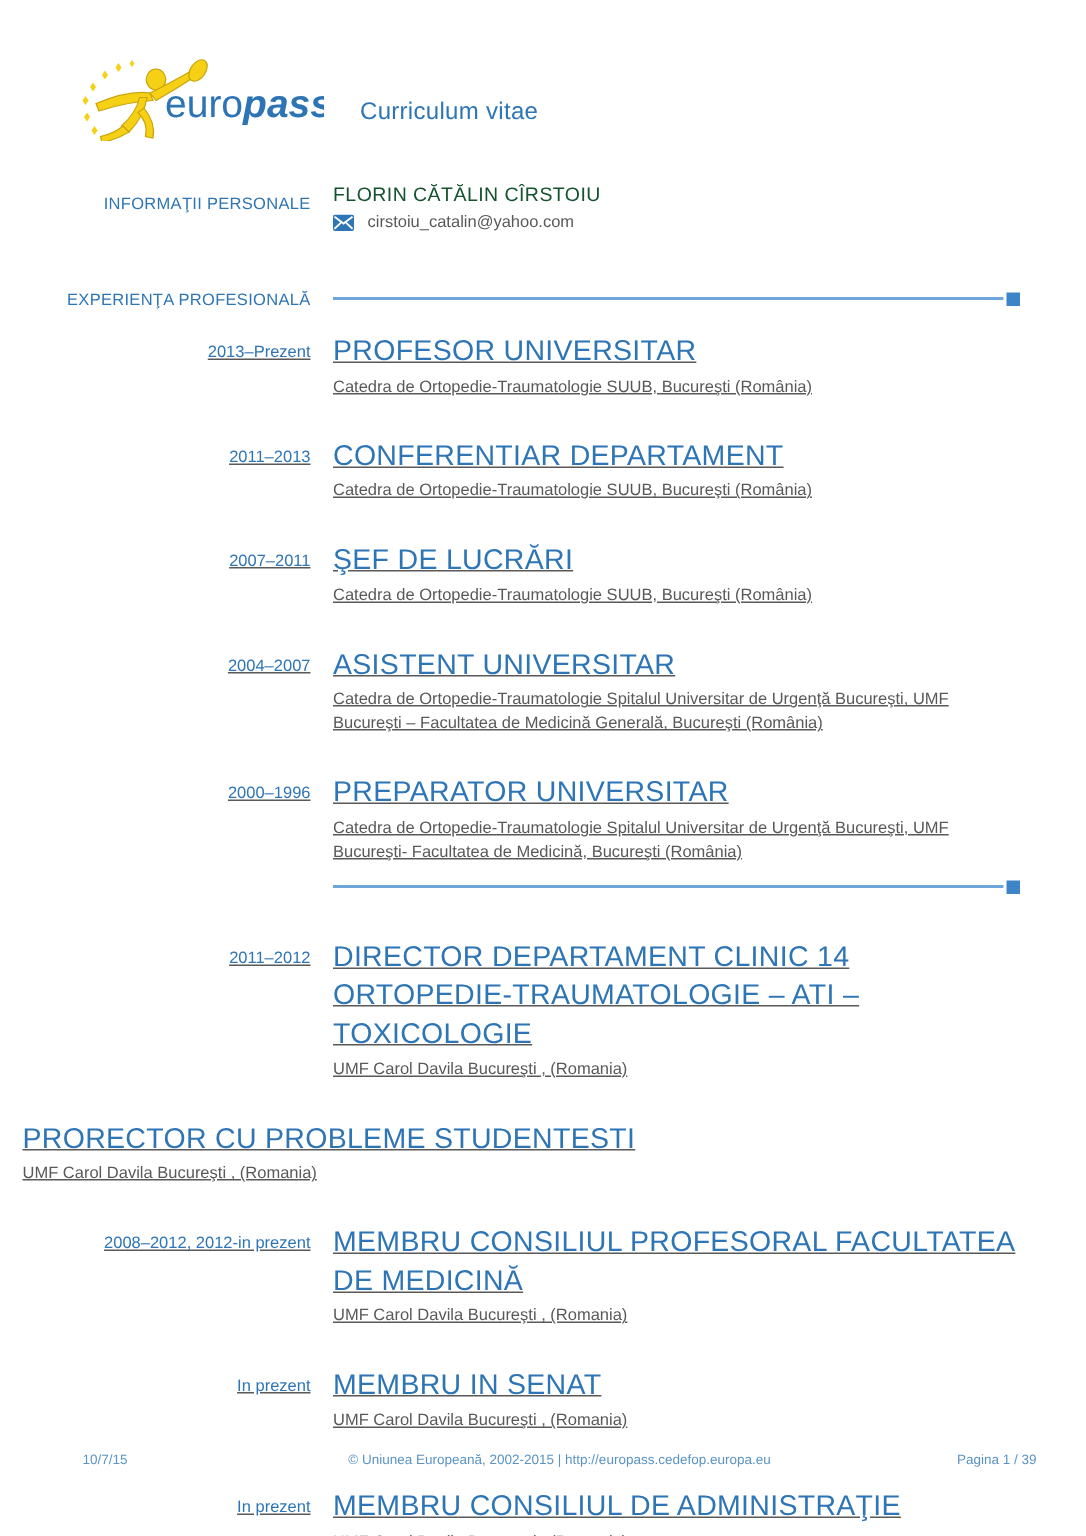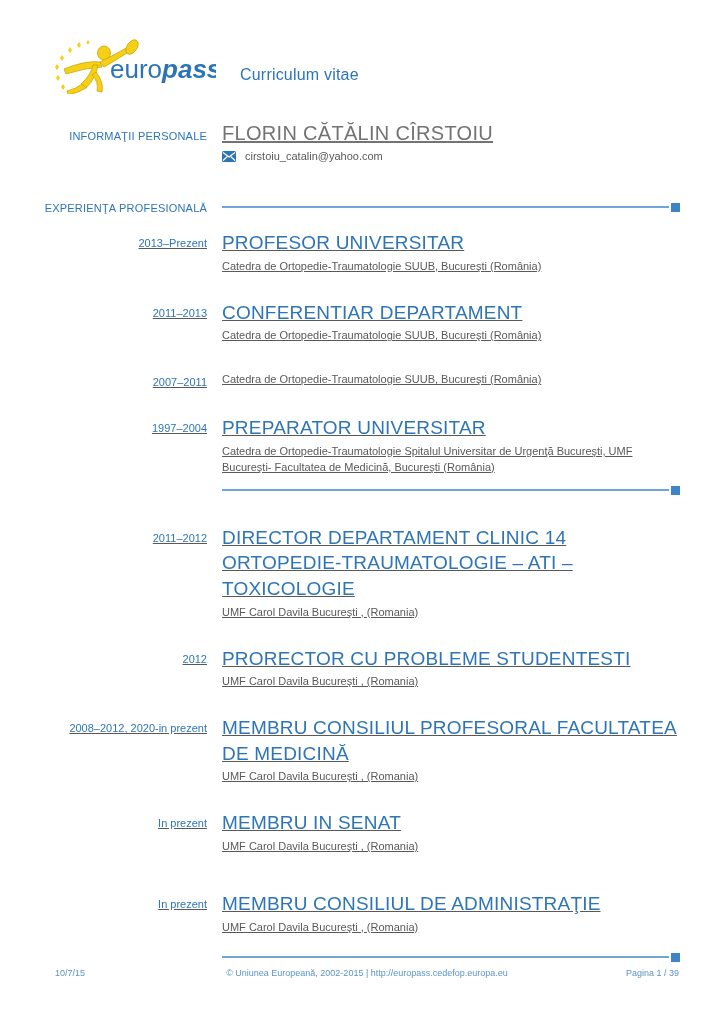--- a/index.html
+++ b/index.html
@@ -24,21 +24,21 @@
   
   .row { display: flex; }
   .col-left { width: 207px; flex-shrink: 0; text-align: right; }
   .col-right { flex: 1; margin-left: 15px; margin-right: 44px; min-width: 0; }
 
   .section-label { color: #2e75b6; font-size: 11px; letter-spacing: 0.2px; }
 
   
   .personal { margin-top: 28px; }
   .personal .col-left { padding-top: 4px; }
-  .person-name { color: #737373; font-size: 20px; letter-spacing: 0.3px; text-decoration: underline; }
+  .person-name { color: #14532d; font-size: 13px; letter-spacing: 0.3px; }
   .email-row { display: flex; align-items: center; margin-top: 5px; }
   .email-row svg { flex-shrink: 0; }
   .email-text { font-size: 11px; color: #595959; margin-left: 9px; }
 
   
   .experience { margin-top: 36px; }
   .section-row .col-right { padding-top: 5px; }
   .rule { position: relative; height: 9px; }
   .rule-line { position: absolute; left: 0; right: 11px; top: 3px; height: 2px; background: #6fa6d9; }
   .rule-square { position: absolute; right: 0; top: 0; width: 9px; height: 9px; background: #3d85c6; }
@@ -50,21 +50,21 @@
   .entry-title { color: #2e75b6; font-size: 19px; letter-spacing: 0.2px; line-height: 1.35; }
   .entry-org { color: #595959; font-size: 11px; line-height: 1.45; margin-top: 3px; }
 
   .entry.mb-sm { margin-bottom: 10px; }
   .entry.mb-lg { margin-bottom: 36px; }
   .divider-row.mid { margin: 4px 0 30px; }
   .divider-row.end { margin-top: 18px; }
 
   
   .footer {
-    position: absolute; left: 0; right: 12px; top: 968px;
+    position: absolute; left: 0; right: 0; top: 968px;
     display: flex; align-items: baseline;
     padding: 0 33px 0 55px;
     color: #5b94c4; font-size: 9px;
   }
   .footer-date { width: 120px; }
   .footer-center { flex: 1; text-align: center; }
   .footer-page { width: 120px; text-align: right; }
 </style>
 </head>
 <body>
@@ -143,27 +143,35 @@
         <div class="col-left"><span class="entry-period">2011–2013</span></div>
         <div class="col-right">
           <div class="entry-title">CONFERENTIAR DEPARTAMENT</div>
           <div class="entry-org">Catedra de Ortopedie-Traumatologie SUUB, Bucureşti (România)</div>
         </div>
       </div>
 
       <div class="row entry">
         <div class="col-left"><span class="entry-period">2007–2011</span></div>
         <div class="col-right">
+          <div class="entry-title">ŞEF DE LUCRĂRI</div>
           <div class="entry-org">Catedra de Ortopedie-Traumatologie SUUB, Bucureşti (România)</div>
         </div>
       </div>
 
+      <div class="row entry">
+        <div class="col-left"><span class="entry-period">2004–2007</span></div>
+        <div class="col-right">
+          <div class="entry-title">ASISTENT UNIVERSITAR</div>
+          <div class="entry-org">Catedra de Ortopedie-Traumatologie Spitalul Universitar de Urgenţă Bucureşti, UMF Bucureşti – Facultatea de Medicină Generală, Bucureşti (România)</div>
+        </div>
+      </div>
 
       <div class="row entry mb-sm">
-        <div class="col-left"><span class="entry-period">1997–2004</span></div>
+        <div class="col-left"><span class="entry-period">2000–1996</span></div>
         <div class="col-right">
           <div class="entry-title">PREPARATOR UNIVERSITAR</div>
           <div class="entry-org">Catedra de Ortopedie-Traumatologie Spitalul Universitar de Urgenţă Bucureşti, UMF Bucureşti- Facultatea de Medicină, Bucureşti (România)</div>
         </div>
       </div>
 
       <div class="row divider-row mid">
         <div class="col-left"></div>
         <div class="col-right">
           <div class="rule">
@@ -175,29 +183,28 @@
 
       <div class="row entry">
         <div class="col-left"><span class="entry-period">2011–2012</span></div>
         <div class="col-right">
           <div class="entry-title">DIRECTOR DEPARTAMENT CLINIC 14 ORTOPEDIE-TRAUMATOLOGIE – ATI – TOXICOLOGIE</div>
           <div class="entry-org">UMF Carol Davila Bucureşti , (Romania)</div>
         </div>
       </div>
 
       <div class="row entry">
-        <div class="col-left"><span class="entry-period">2012</span></div>
         <div class="col-right">
           <div class="entry-title">PRORECTOR CU PROBLEME STUDENTESTI</div>
           <div class="entry-org">UMF Carol Davila Bucureşti , (Romania)</div>
         </div>
       </div>
 
       <div class="row entry">
-        <div class="col-left"><span class="entry-period">2008–2012, 2020-in prezent</span></div>
+        <div class="col-left"><span class="entry-period">2008–2012, 2012-in prezent</span></div>
         <div class="col-right">
           <div class="entry-title">MEMBRU CONSILIUL PROFESORAL FACULTATEA DE MEDICINĂ</div>
           <div class="entry-org">UMF Carol Davila Bucureşti , (Romania)</div>
         </div>
       </div>
 
       <div class="row entry mb-lg">
         <div class="col-left"><span class="entry-period">In prezent</span></div>
         <div class="col-right">
           <div class="entry-title">MEMBRU IN SENAT</div>

